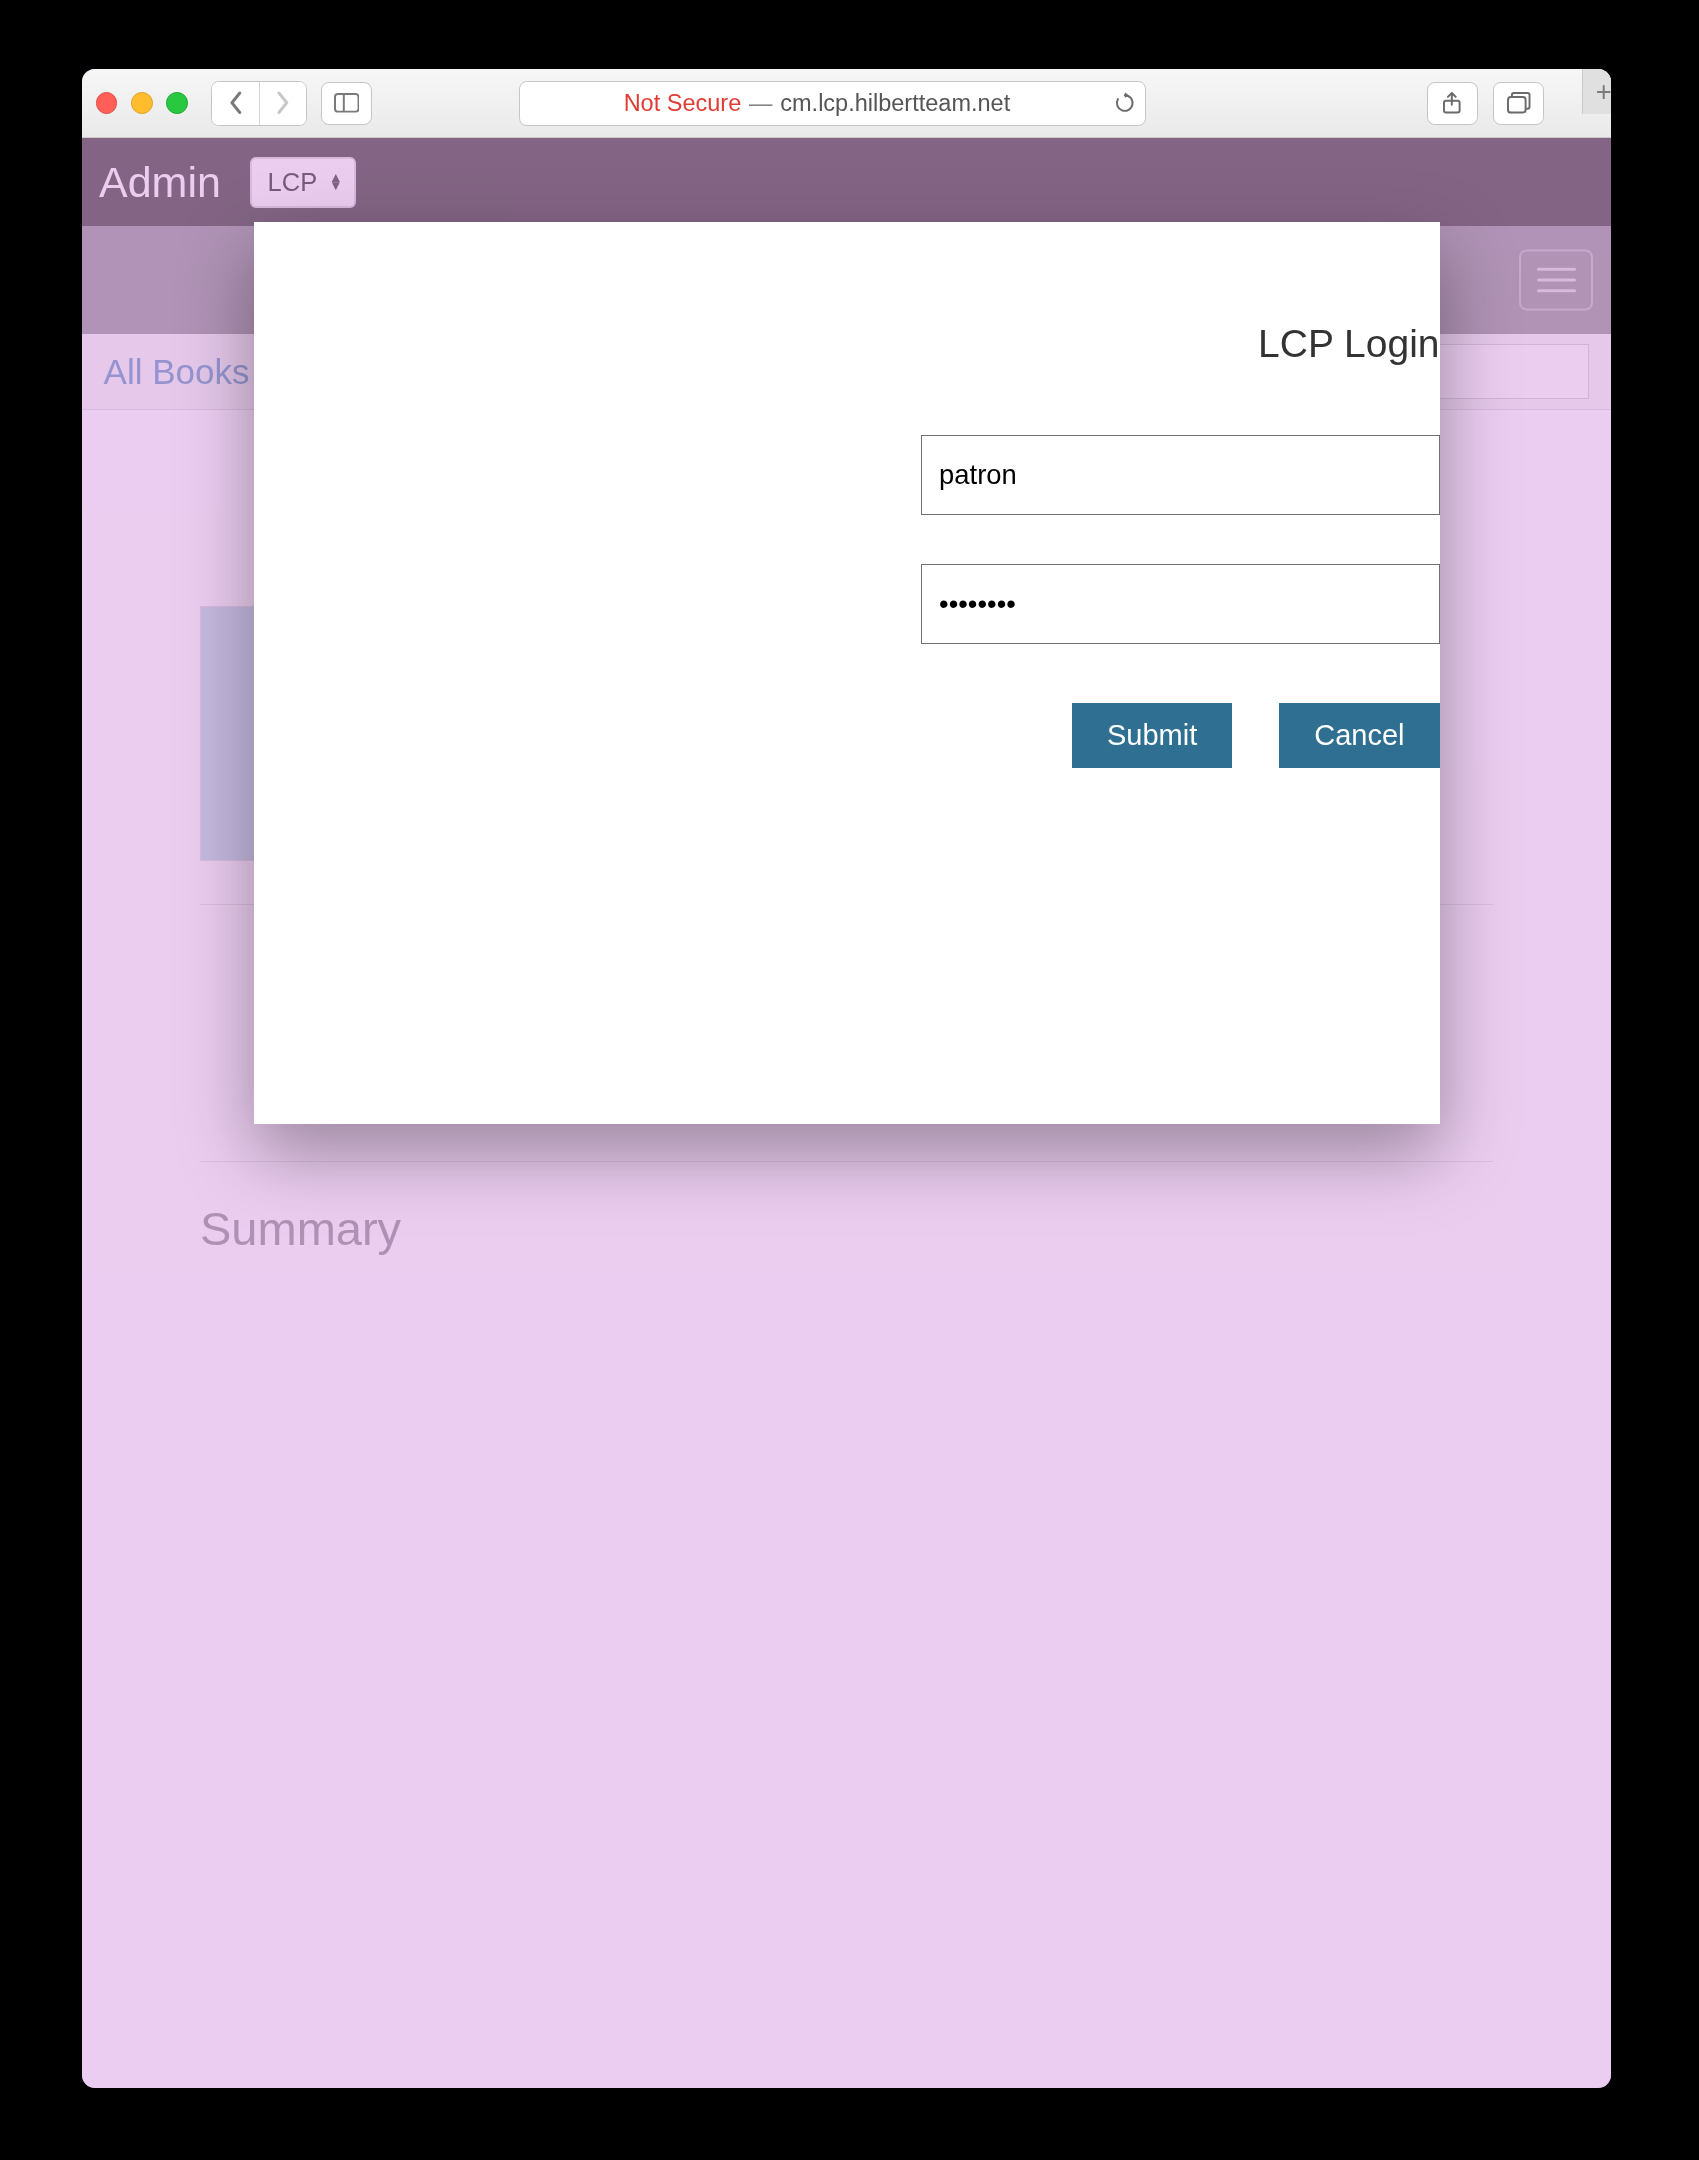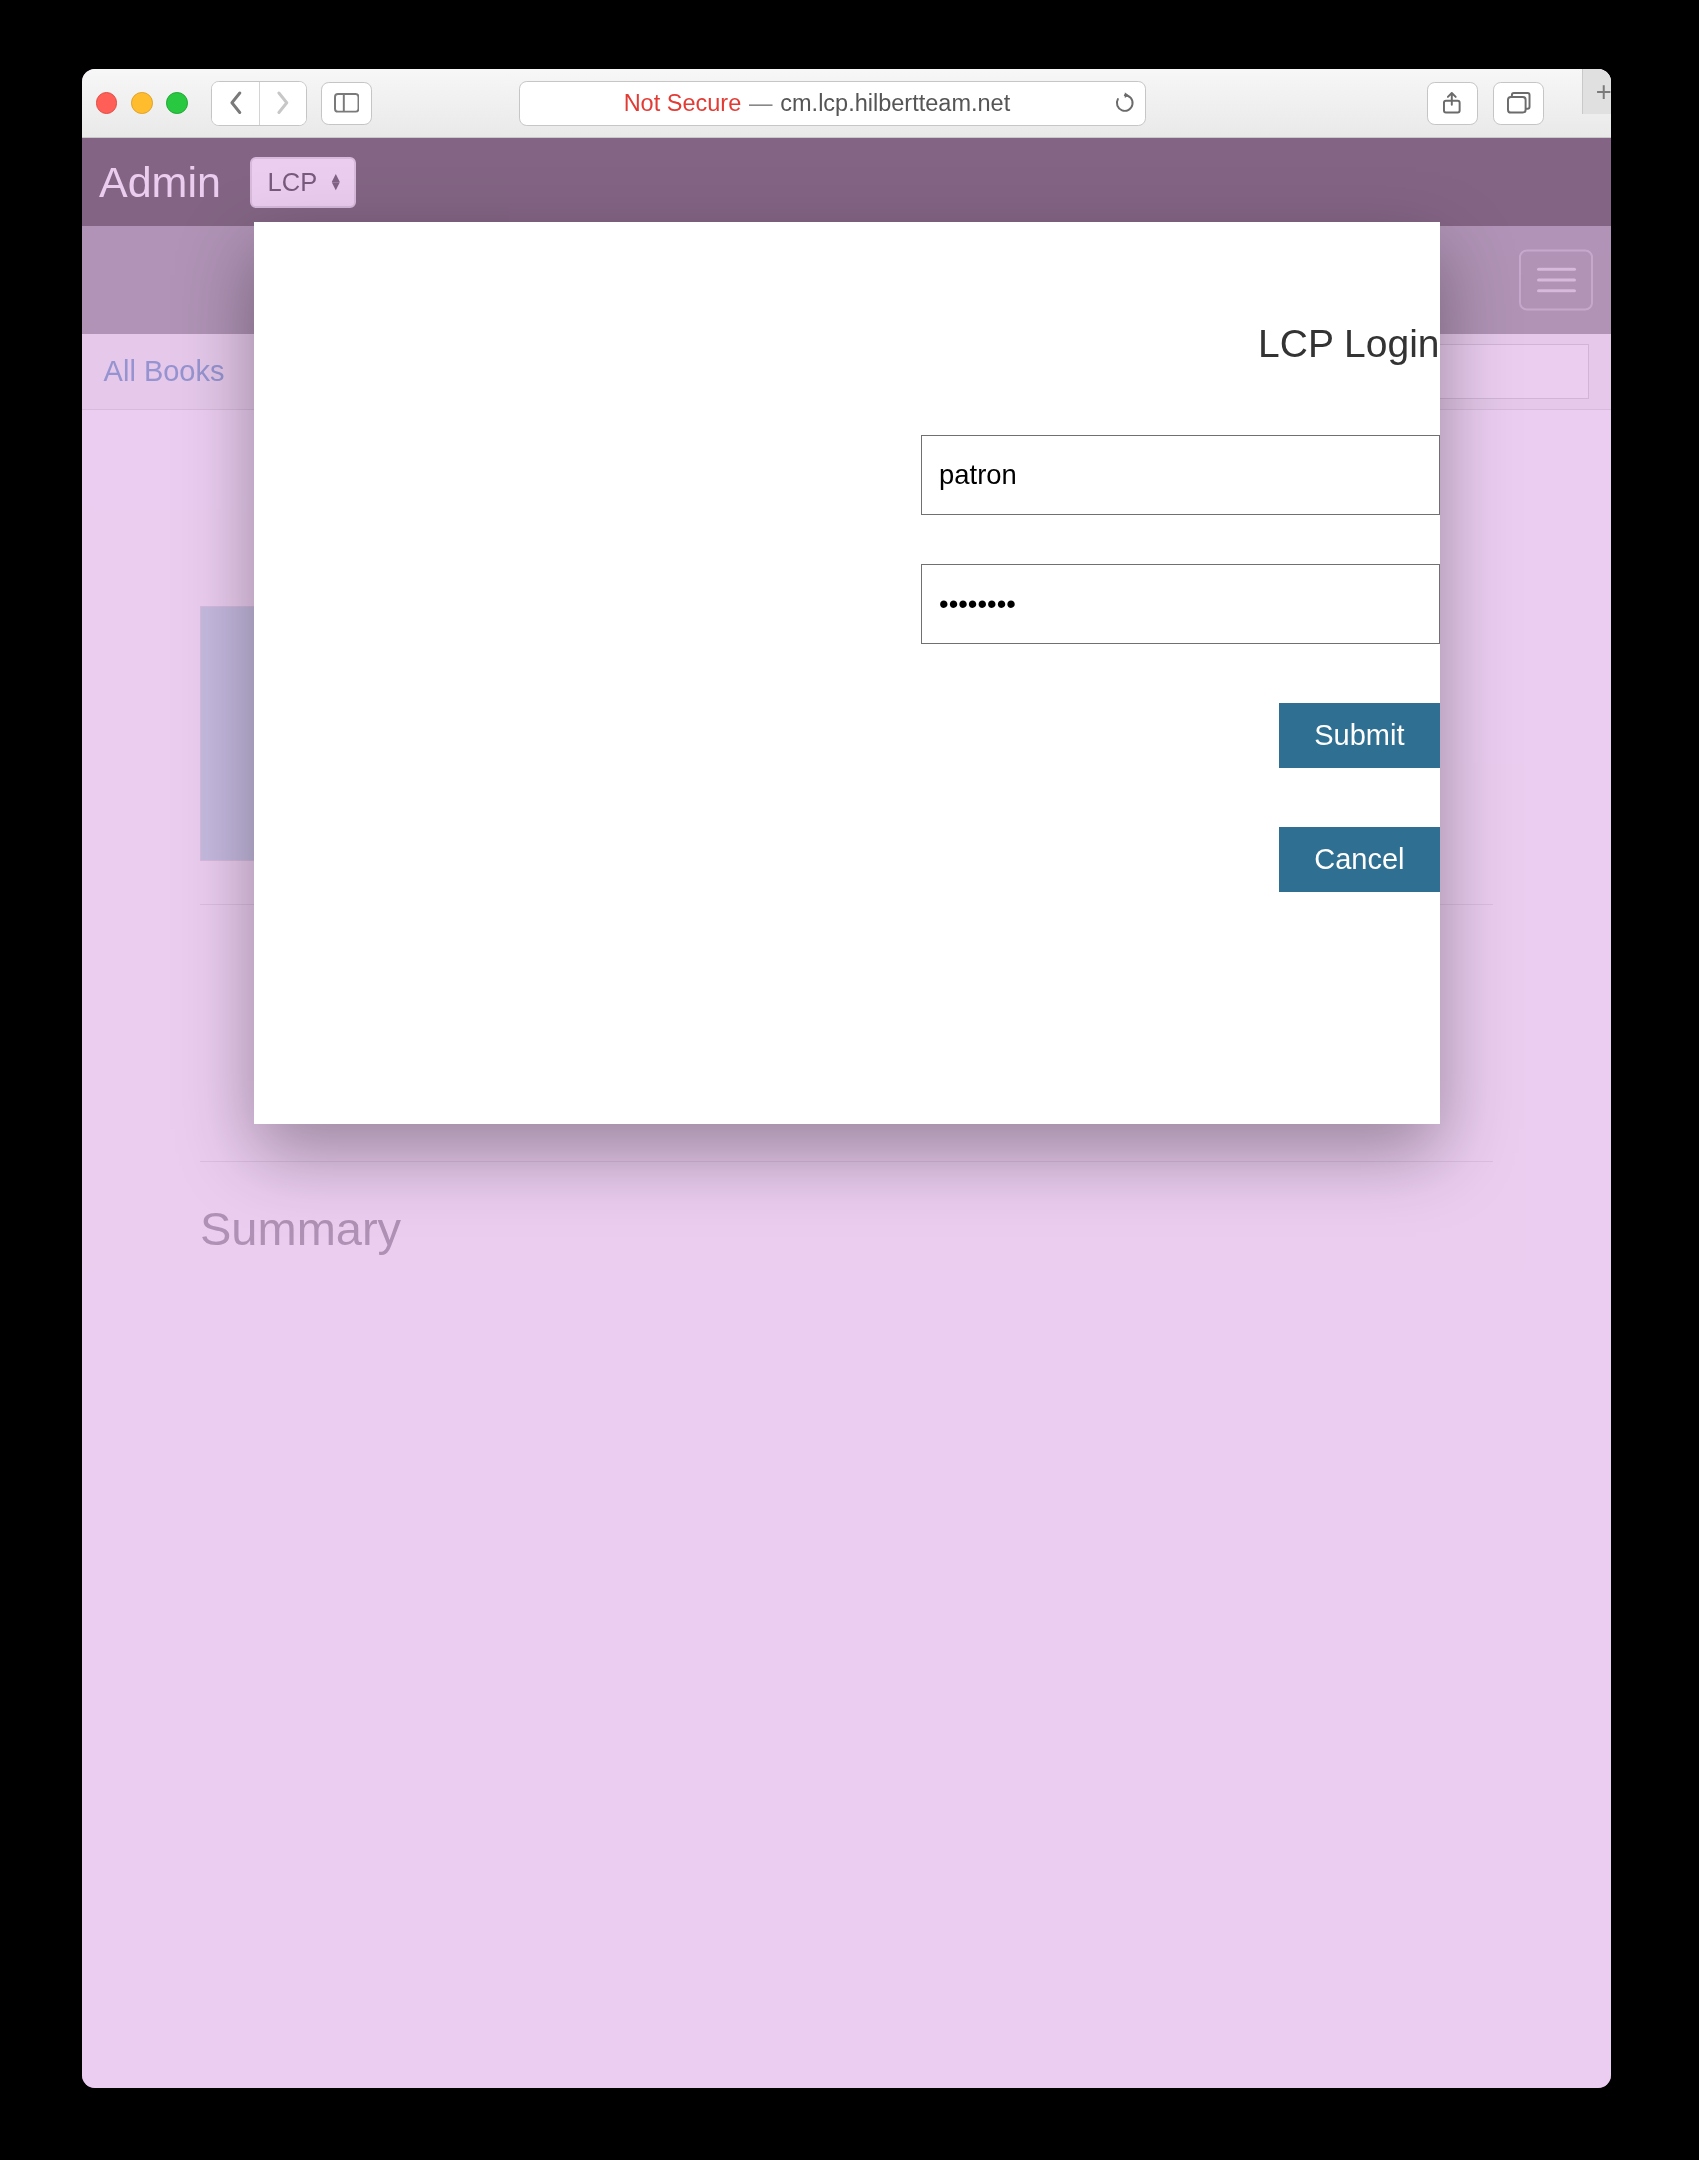--- a/index.html
+++ b/index.html
@@ -159,21 +159,21 @@
   }
 
   
   .crumb-strip{
     height:76px;
     background:#f4f4f4;
     border-bottom:1px solid #dcdcdc;
     display:flex;align-items:center;justify-content:space-between;
     padding:0 21.6px;
   }
-  .crumb-link{ color:#5a90c2; font-size:29px; text-decoration:none;}
+  .crumb-link{ color:#5a90c2; font-size:35px; text-decoration:none;}
   .search-box{
     width:157px;height:55px;background:#fff;border:1px solid #cfcfcf;
   }
 
   
   .body-area{
     flex:1;
     background:#fff;
     padding:39px 118px 29px;
     position:relative;
@@ -220,21 +220,21 @@
     font-size:39px;color:#333;font-weight:400;margin-bottom:69px;
   }
   .modal input{
     width:519px;height:80px;
     border:1px solid #707070;
     font-size:27.4px;
     padding:0 17.6px;
     margin-bottom:49px;
     outline:none;
   }
-  .modal .btn-row{ display:flex; gap:59px; margin-top:9.8px;flex-direction:column;}
+  .modal .btn-row{ display:flex; gap:47px; margin-top:9.8px;}
   .modal button{
     background:#2f6f92;
     color:#fff;
     border:none;
     height:65px;
     padding:0 35px;
     font-size:29px;
     cursor:pointer;
   }
 

